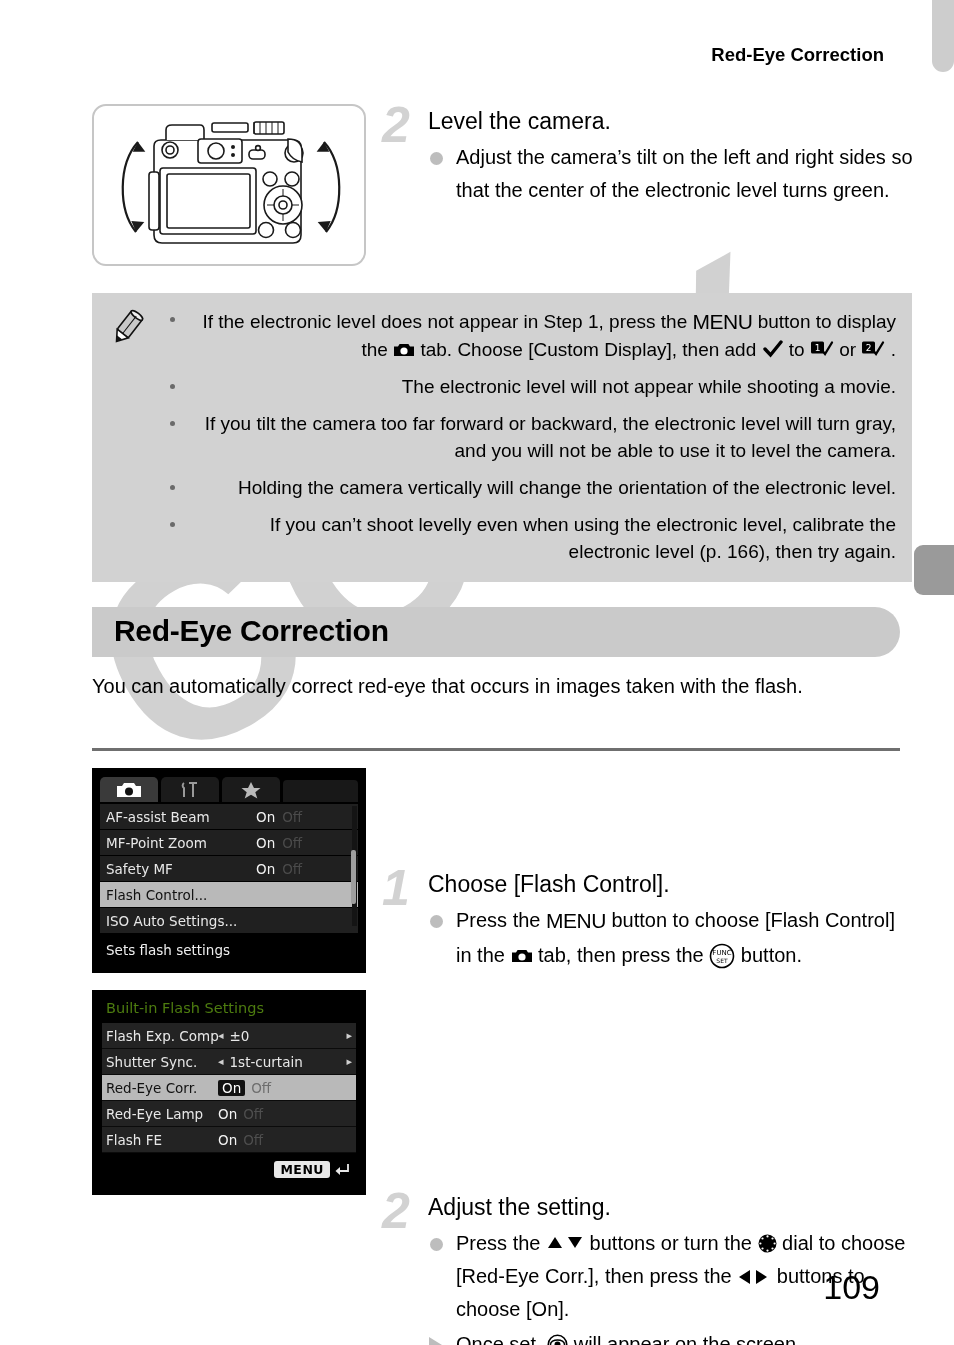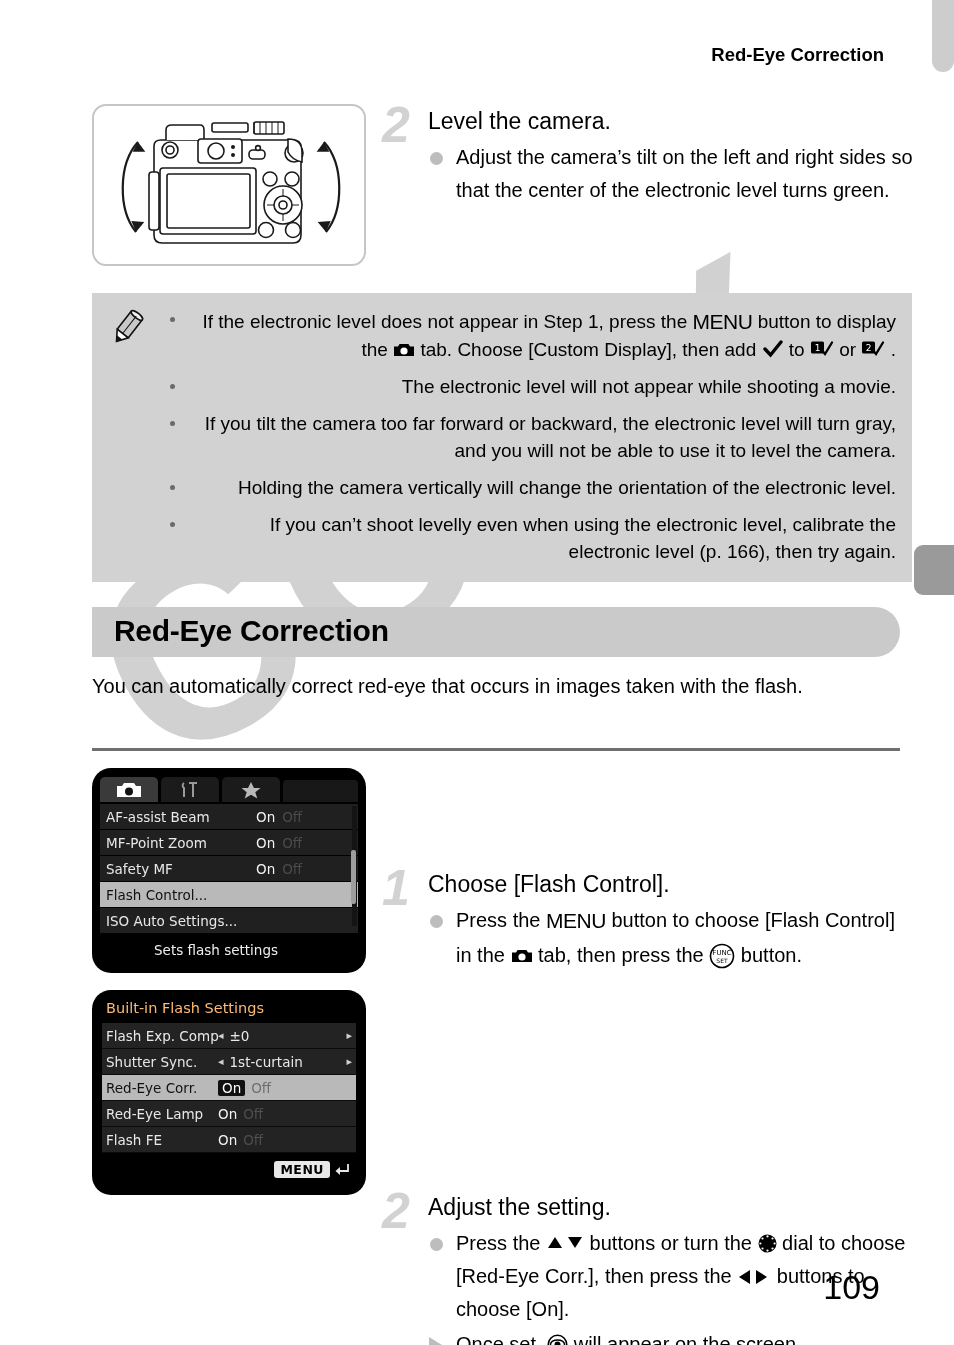--- a/index.html
+++ b/index.html
@@ -214,21 +214,20 @@
   
   .lcd {
     width: 274px;
     background: #000;
     box-sizing: border-box;
     font-size: 13.5px;
     color: #e8e8e8;
     position: absolute;
     z-index: 4;
     font-family: "DejaVu Sans", sans-serif;
-    border-radius: 19px;
   }
   .lcd-1 { top: 768px; height: 205px; padding: 8px 8px 0 8px; }
   .lcd-2 { top: 990px; height: 205px; padding: 8px 10px 0 10px; }
 
   .tabbar { display: flex; height: 26px; align-items: flex-end; }
   .tab {
     width: 58px; height: 25px;
     display: flex; align-items: center; justify-content: center;
     border-radius: 5px 5px 0 0;
     margin-right: 3px;
@@ -249,37 +248,36 @@
   .mrow.sel { background: #b9b9b9; color: #111; }
   .mrow .label { flex: 1; white-space: nowrap; }
   .mrow .val { width: 96px; display: flex; gap: 7px; }
   .mrow .on { color: #f2f2f2; }
   .mrow .off { color: #4b4b4b; }
   .lcd-foot {
     margin-top: 6px;
     padding: 2px 6px;
     font-size: 13.5px;
     color: #eee;
-    margin-left: 48px;
   }
   .scroll-track {
     position: absolute;
     right: 1px; top: 2px;
     width: 5px; height: 120px;
     background: #141414;
   }
   .scroll-thumb {
     position: absolute;
     right: 1px; top: 44px;
     width: 5px; height: 54px;
     background: #9e9e9e;
     border-radius: 2px;
   }
 
-  .lcd2-title { font-size: 14.5px; color: #fdba74; padding: 2px 2px 7px 4px; }
+  .lcd2-title { font-size: 14.5px; color: #4d7c0f; padding: 2px 2px 7px 4px; }
   .row2 {
     display: flex;
     align-items: center;
     height: 25px;
     padding: 0 4px;
     background: #232323;
     border-bottom: 1px solid #0b0b0b;
   }
   .row2.sel { background: #b9b9b9; color: #111; }
   .row2 .label { width: 112px; white-space: nowrap; }

